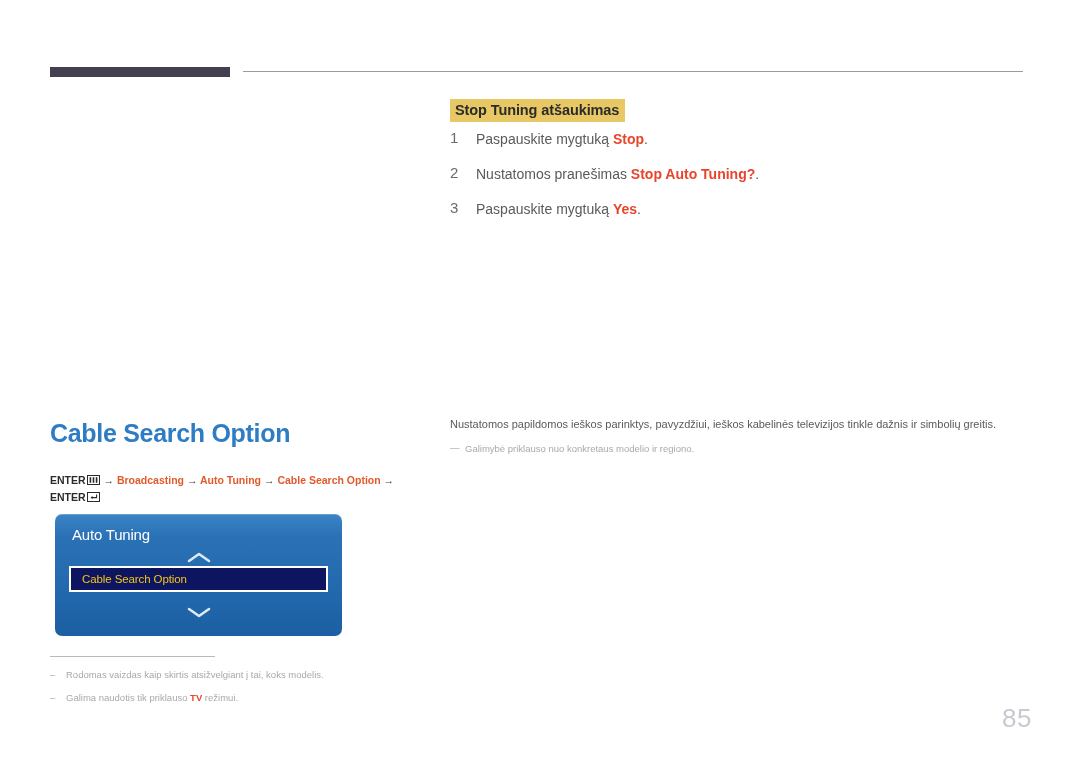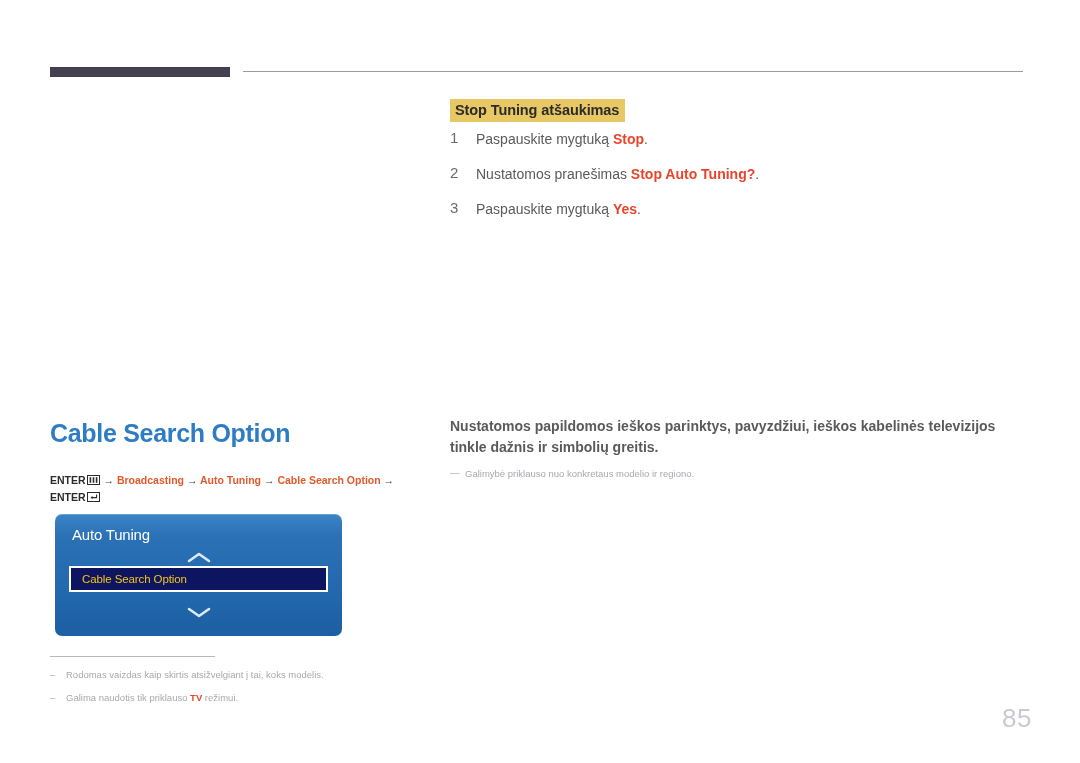--- a/index.html
+++ b/index.html
@@ -198,25 +198,24 @@
     top: 416px;
     width: 575px;
   }
   .rc-cond {
     font-size: 10.5px;
     color: #6a6a6a;
     line-height: 1.5;
     margin-bottom: 10px;
   }
   .rc-desc {
-    font-size: 14px;
+    font-size: 11px;
     color: #5a5a5a;
     line-height: 1.5;
     margin-bottom: 9px;
-    font-weight: bold;
   }
   .rc-note {
     position: relative;
     padding-left: 15px;
     font-size: 9.5px;
     color: #a9a9ae;
     line-height: 1.5;
   }
   .rc-note .dash {
     position: absolute;

